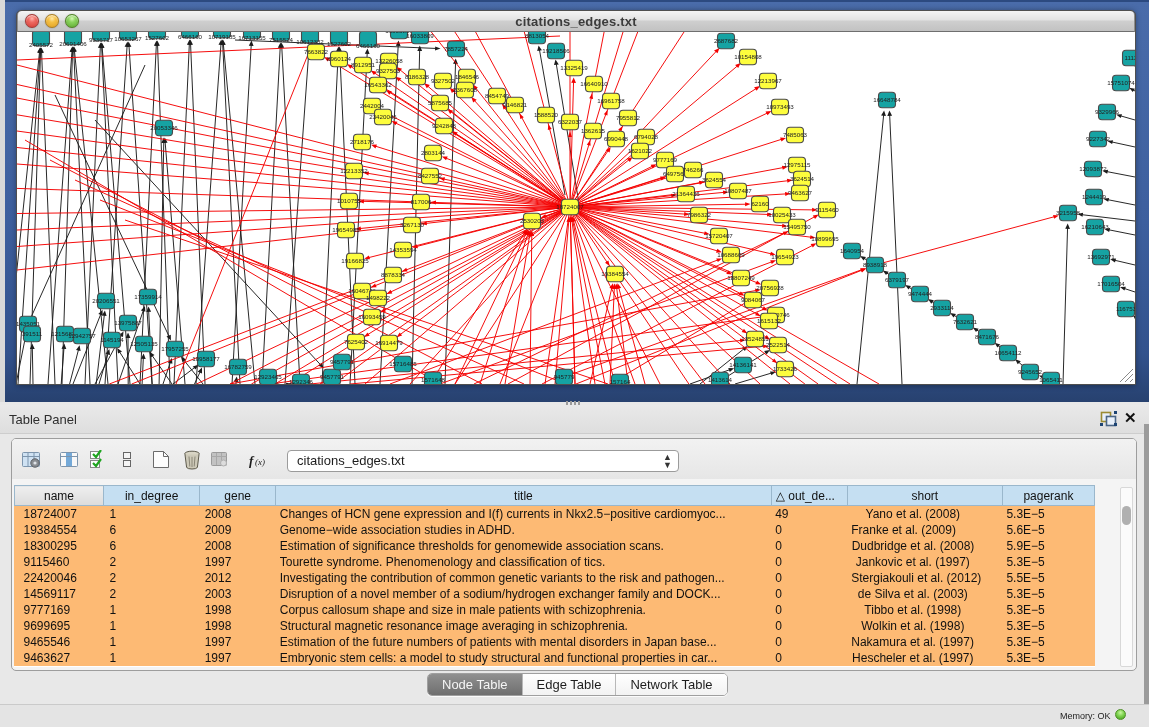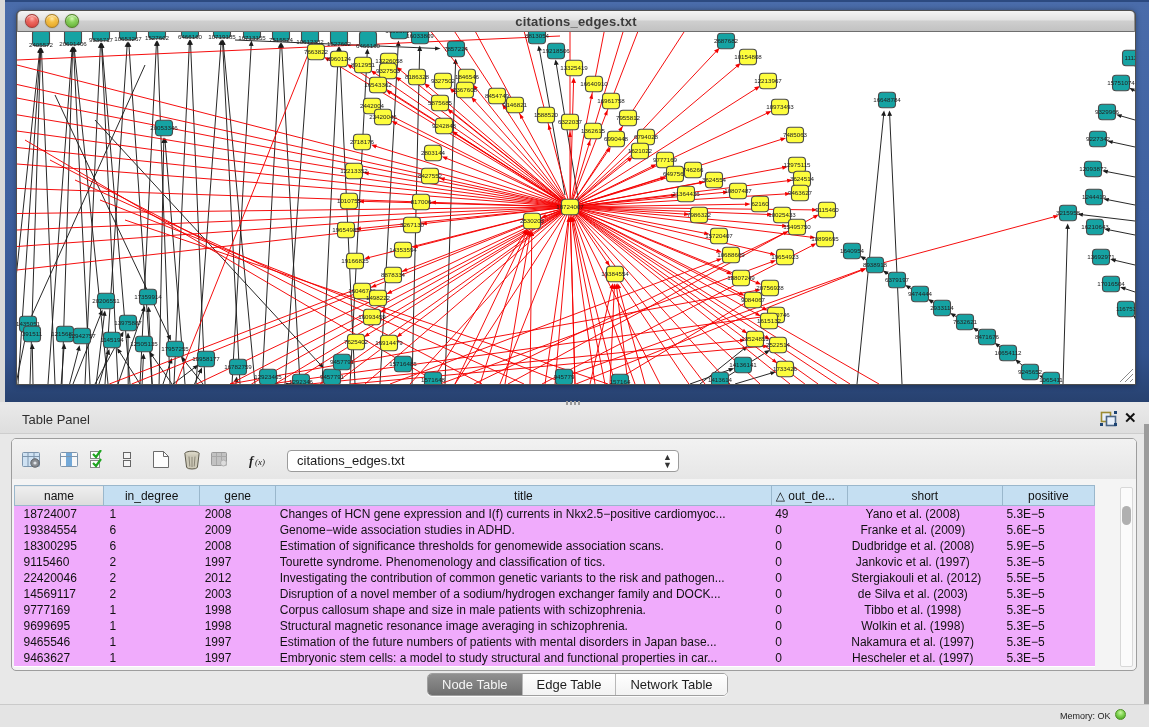--- a/index.html
+++ b/index.html
@@ -15,28 +15,28 @@
 #wtitle{left:17px;top:14px;width:1118px;text-align:center;font-size:13px;font-weight:bold;color:#3c3c3c;letter-spacing:.2px}
 .tl{top:14px;width:14px;height:14px;border-radius:50%;box-shadow:inset 0 1px 1px rgba(255,255,255,.7),0 0 1px rgba(0,0,0,.5)}
 #tlr{left:25px;background:radial-gradient(circle at 50% 30%,#ffb2ab 0%,#ee6a62 35%,#d33a31 100%);border:1px solid #a33532}
 #tly{left:45px;background:radial-gradient(circle at 50% 30%,#ffe9a8 0%,#f5c044 35%,#e09f1f 100%);border:1px solid #ab7d1f}
 #tlg{left:65px;background:radial-gradient(circle at 50% 30%,#d4f8b2 0%,#8bd35e 35%,#5aa72d 100%);border:1px solid #508223}
 #canvas{left:17px;top:32px;width:1118px;height:352px;background:#fff;overflow:hidden}
 #winborder{left:16px;top:10px;width:1120px;height:375px;border:1px solid #4f4f4f;border-radius:5px 5px 0 0;pointer-events:none;z-index:5}
 
 #tp{left:0;top:402px;width:1149px;height:325px;background:#e8e8e8}
 #tpbar{left:0;top:405px;width:1149px;height:29px;background:linear-gradient(180deg,#e9e9e9,#dedede);border-bottom:1px solid #cdcdcd}
-#tptitle{left:22px;top:412px;font-size:13px;color:#2e2e2e}
+#tptitle{left:9px;top:412px;font-size:13px;color:#2e2e2e}
 #tpx{left:1124px;top:409px;font-size:15px;font-weight:bold;color:#111}
 #container{left:11px;top:438px;width:1126px;height:233px;background:#f4f4f4;border:1px solid #9d9d9d;border-radius:5px}
 #toolbar{left:12px;top:439px;width:1124px;height:40px;background:linear-gradient(180deg,#f2f2f2,#e6e6e6);border-radius:4px 4px 0 0}
 #combo{left:287px;top:450px;width:392px;height:22px;background:#fff;border:1px solid #9b9b9b;border-radius:4px;font-size:13px;color:#1c1c1c;line-height:20px;padding-left:9px}
 #combo .st{position:absolute;right:4px;top:2px;width:13px;height:16px;font-size:9px;color:#333;text-align:center;line-height:8px}
 
-#tbl{left:14px;top:485px;width:1081px;background:#f0abfc;border-collapse:collapse;table-layout:fixed;font-size:12px;color:#111}
+#tbl{left:14px;top:485px;width:1081px;background:#fdba74;border-collapse:collapse;table-layout:fixed;font-size:12px;color:#111}
 #tbl th{background:#c5dff2;border:1px solid #9ab7cc;font-weight:normal;font-size:12px;height:20px;padding:0 4px;overflow:hidden;white-space:nowrap}
 #tbl td{height:16px;padding:0 4px;overflow:hidden;white-space:nowrap;border:none}
 #tbl td:first-child{padding-left:9px}
 #tbl td:nth-child(2){padding-left:6px}
 #tbl td:nth-child(3){padding-left:5px}
 #tablewrap{left:14px;top:485px;width:1081px;height:182px;background:#fff;overflow:hidden}
 #vscroll{left:1120px;top:487px;width:13px;height:180px;background:#fbfbfb;border:1px solid #d8d8d8;border-radius:2px}
 #vthumb{left:1122px;top:506px;width:9px;height:19px;background:#b0b0b0;border-radius:5px}
 
 #tabs{left:427px;top:673px;height:23px;display:flex;border:1px solid #9f9f9f;border-radius:5px;overflow:hidden;background:#fff;box-shadow:0 1px 0 rgba(255,255,255,.8)}
@@ -834,38 +834,38 @@
           <col style="width:92px">
         </colgroup>
 <tbody>
           <tr>
             <th style="background:linear-gradient(180deg,#efefef,#dcdcdc)">name</th>
             <th>in_degree</th>
             <th>gene</th>
             <th>title</th>
             <th style="text-align:left">△ out_de...</th>
             <th>short</th>
-            <th>positive</th>
+            <th>pagerank</th>
           </tr>
 <tr>
             <td>18724007</td>
             <td>1</td>
             <td>2008</td>
             <td>Changes of HCN gene expression and I(f) currents in Nkx2.5−positive cardiomyoc...</td>
             <td>49</td>
             <td style="text-align:center;padding-right:28px">Yano et al. (2008)</td>
             <td>5.3E−5</td>
           </tr>
 <tr>
             <td>19384554</td>
             <td>6</td>
             <td>2009</td>
             <td>Genome−wide association studies in ADHD.</td>
             <td>0</td>
-            <td style="text-align:center;padding-right:28px">Franke et al. (2009)</td>
+            <td style="text-align:left;padding-right:28px">Franke et al. (2009)</td>
             <td>5.6E−5</td>
           </tr>
 <tr>
             <td>18300295</td>
             <td>6</td>
             <td>2008</td>
             <td>Estimation of significance thresholds for genomewide association scans.</td>
             <td>0</td>
             <td style="text-align:right;padding-right:28px">Dudbridge et al. (2008)</td>
             <td>5.9E−5</td>

